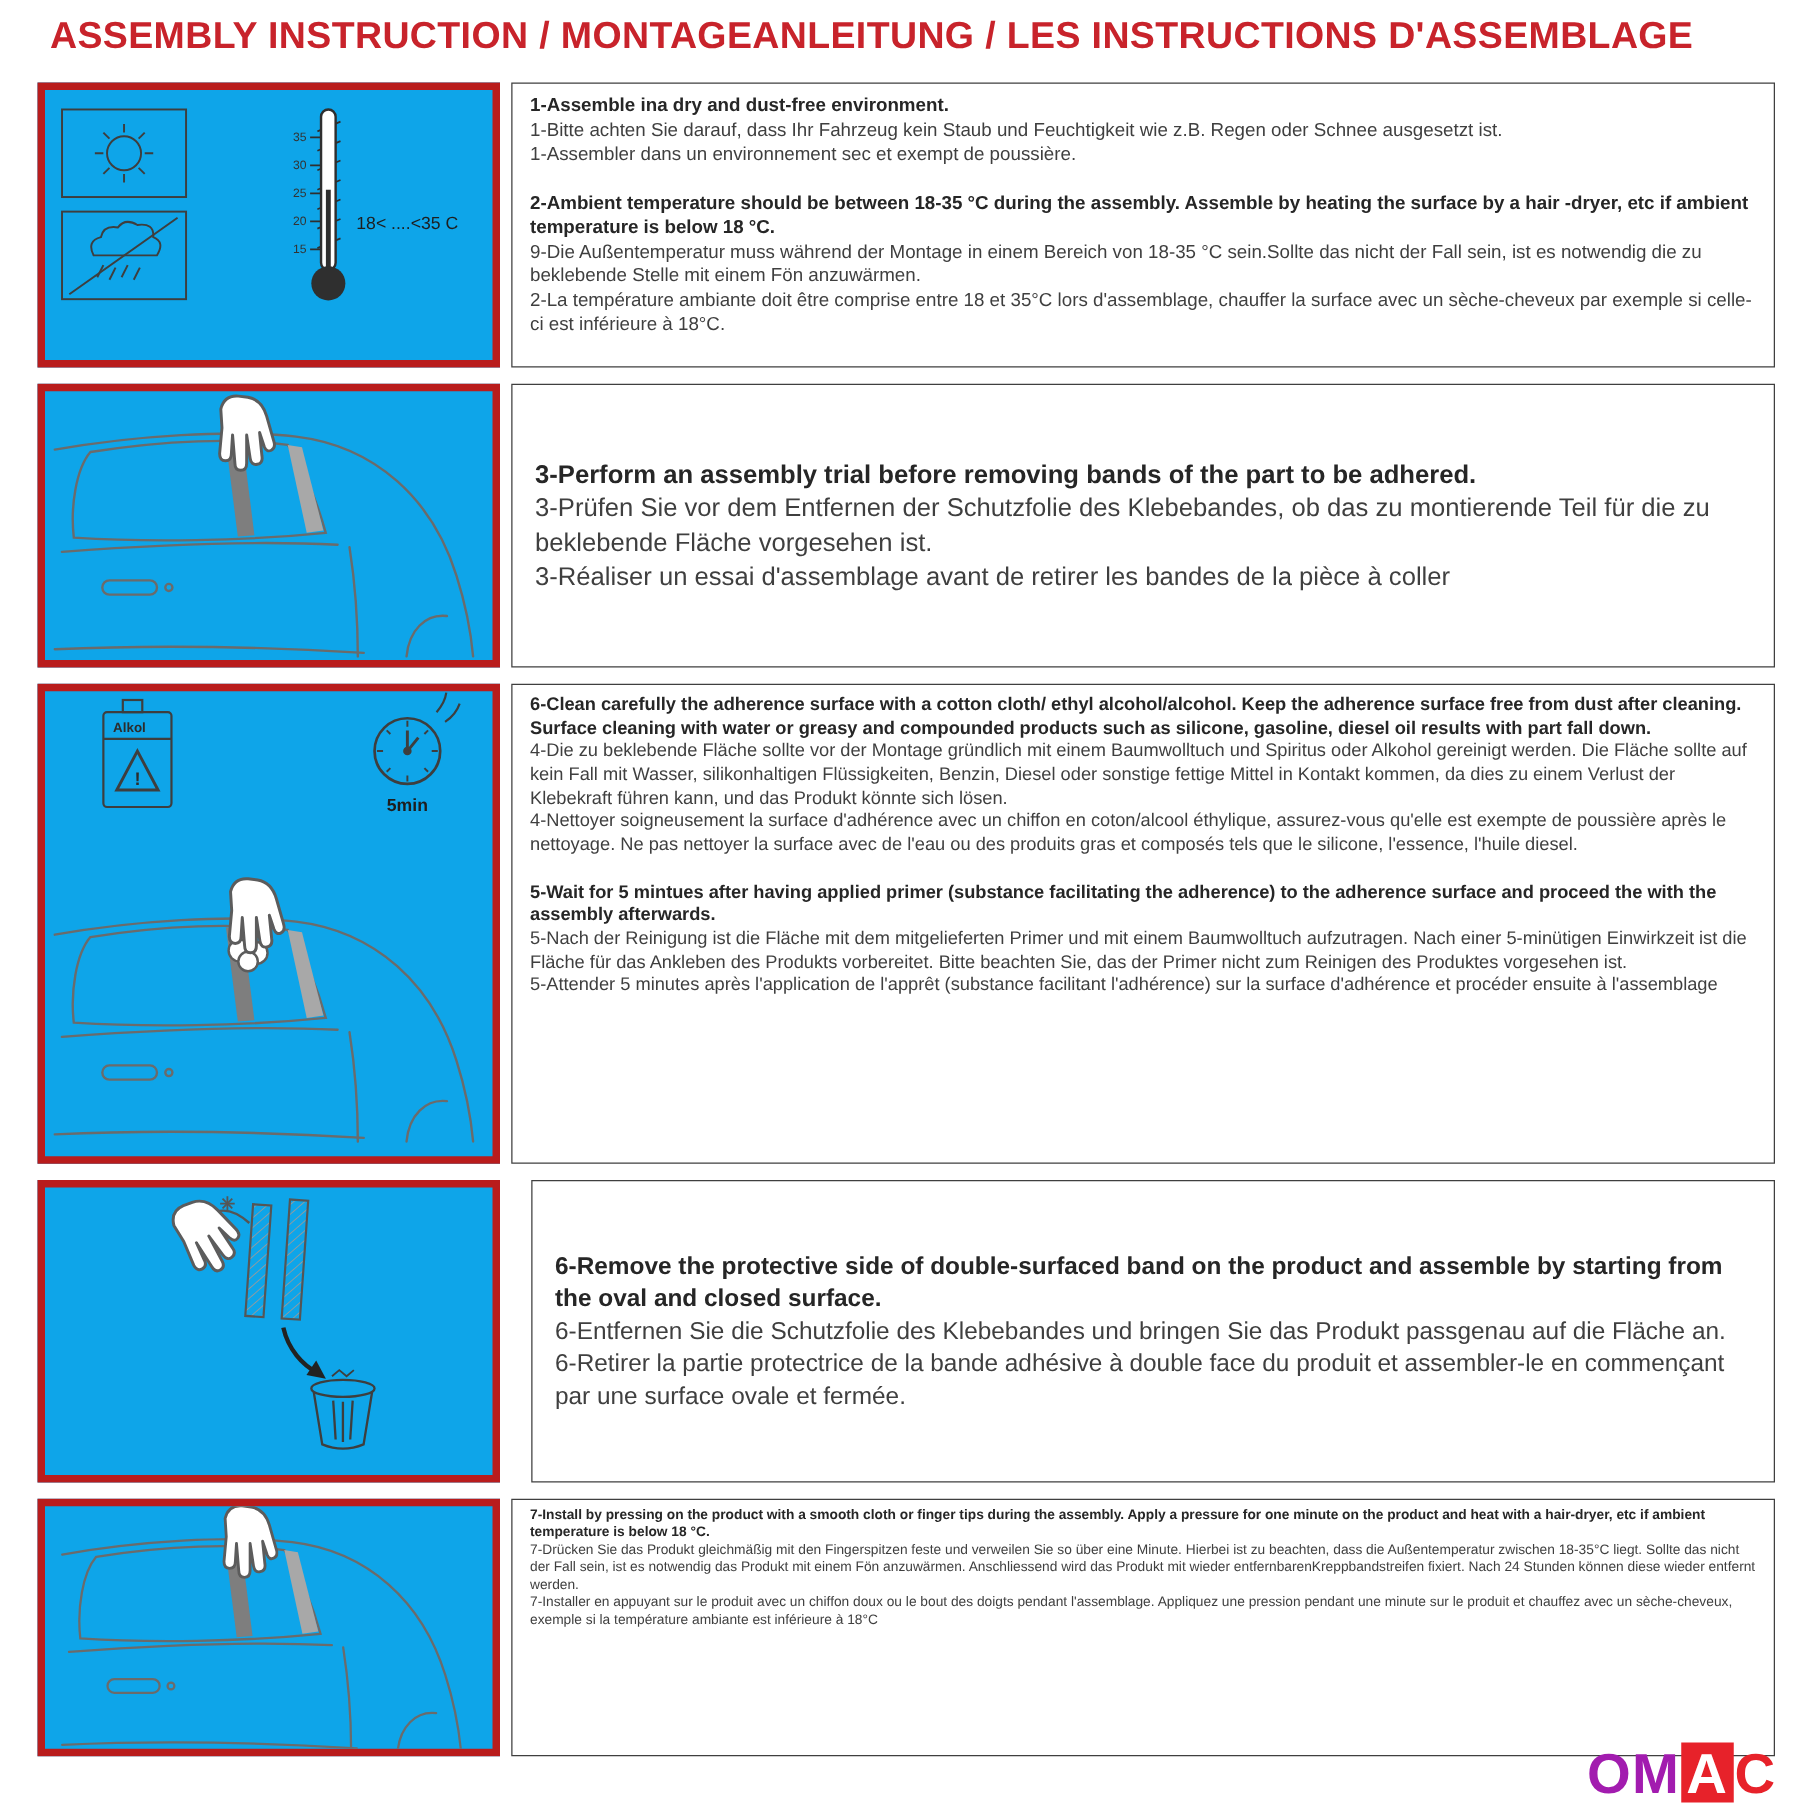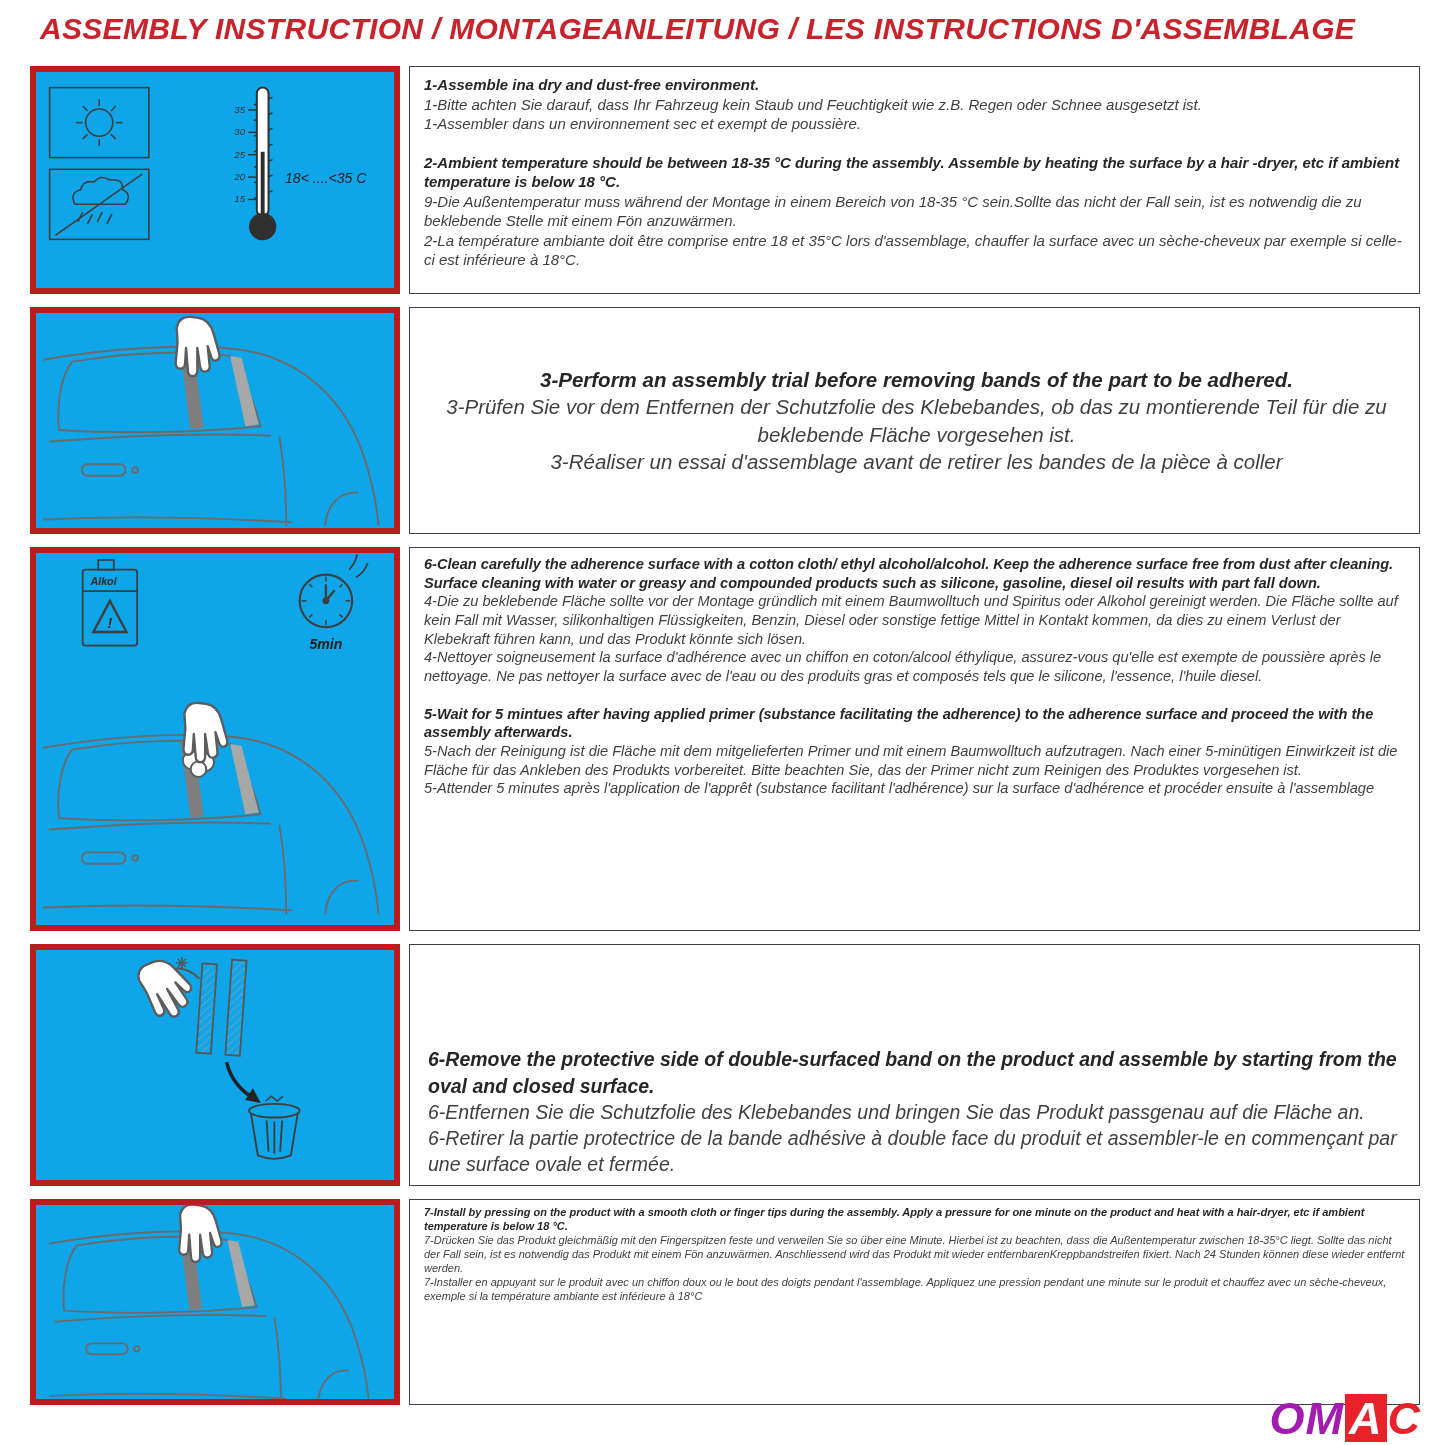--- a/index.html
+++ b/index.html
@@ -1,21 +1,21 @@
 <!DOCTYPE html>
 <html><head>
 <meta charset="utf-8">
 <style>
   html,body { margin:0; padding:0; background:#ffffff; }
   body {
     width:1445px; height:1445px; overflow:hidden;
     font-family:"Liberation Sans", sans-serif;
     color:#3f3f3f;
   }
-  .page { position:relative; width:1445px; height:1445px;font-style:italic; }
+  .page { position:relative; width:1445px; height:1445px; }
 
   .doc-title {
     position:absolute; left:40px; top:12px; width:1380px;
     font-size:30px; font-weight:bold; letter-spacing:0.3px;
     color:#c8232b; white-space:nowrap;
   }
 
   .rows {
     position:absolute; left:30px; top:66px; width:1390px;
     display:flex; flex-direction:column; gap:13px;
@@ -26,29 +26,29 @@
     border:6px solid #b91c1c; background:#0ea5e9;
     display:flex; align-items:center; justify-content:center;
     overflow:hidden;
   }
   .textbox {
     flex:1; box-sizing:border-box; border:1px solid #3f3f3f;
     padding:8px 14px; display:flex; flex-direction:column;
     justify-content:flex-start;
   }
   .row1 { height:228px; }
-  .row2 { height:227px;text-align:center; }
+  .row2 { height:227px; }
   .row3 { height:384px; }
   .row4 { height:242px; }
   .row5 { height:206px; }
 
   .row1 .textbox { font-size:15px;   line-height:1.3; }
   .row2 .textbox { font-size:20.5px; line-height:1.33; justify-content:center; padding-left:18px; }
   .row3 .textbox { font-size:14.6px; line-height:1.28; padding-top:7px; }
-  .row4 .textbox { font-size:19.5px; line-height:1.34; justify-content:flex-end; padding-left:18px; }
+  .row4 .textbox { font-size:19.5px; line-height:1.34; justify-content:center; padding-left:18px;margin-left:16px; }
   .row5 .textbox { font-size:11px; line-height:1.27; padding-top:6px; }
 
   .para { margin:0; color:#3f3f3f; }
   .para.b { font-weight:bold; color:#262626; }
   .para.gap { margin-top:19px; }
 
   .logo {
     position:absolute; right:24px; bottom:3px;
     font-size:45px; font-weight:bold; line-height:1; letter-spacing:1px;
     user-select:none;

